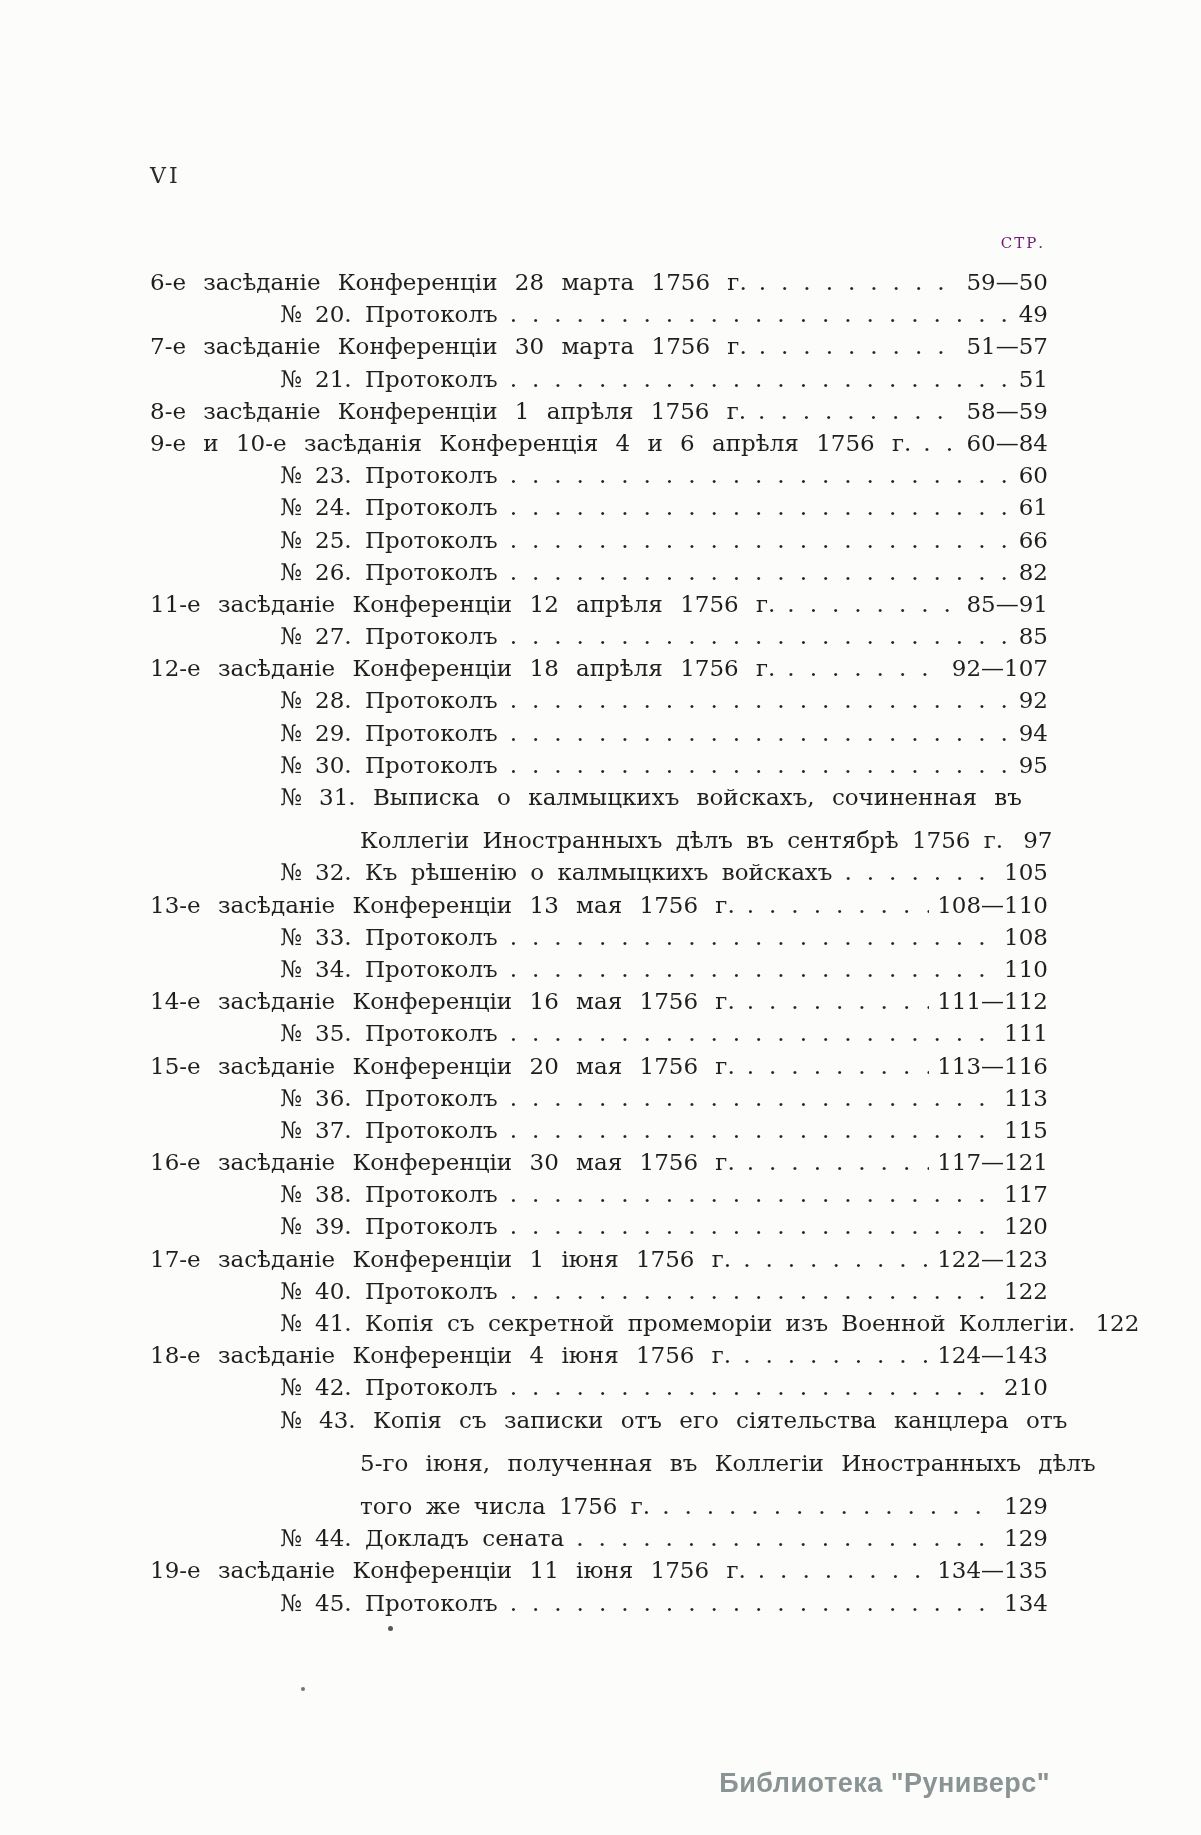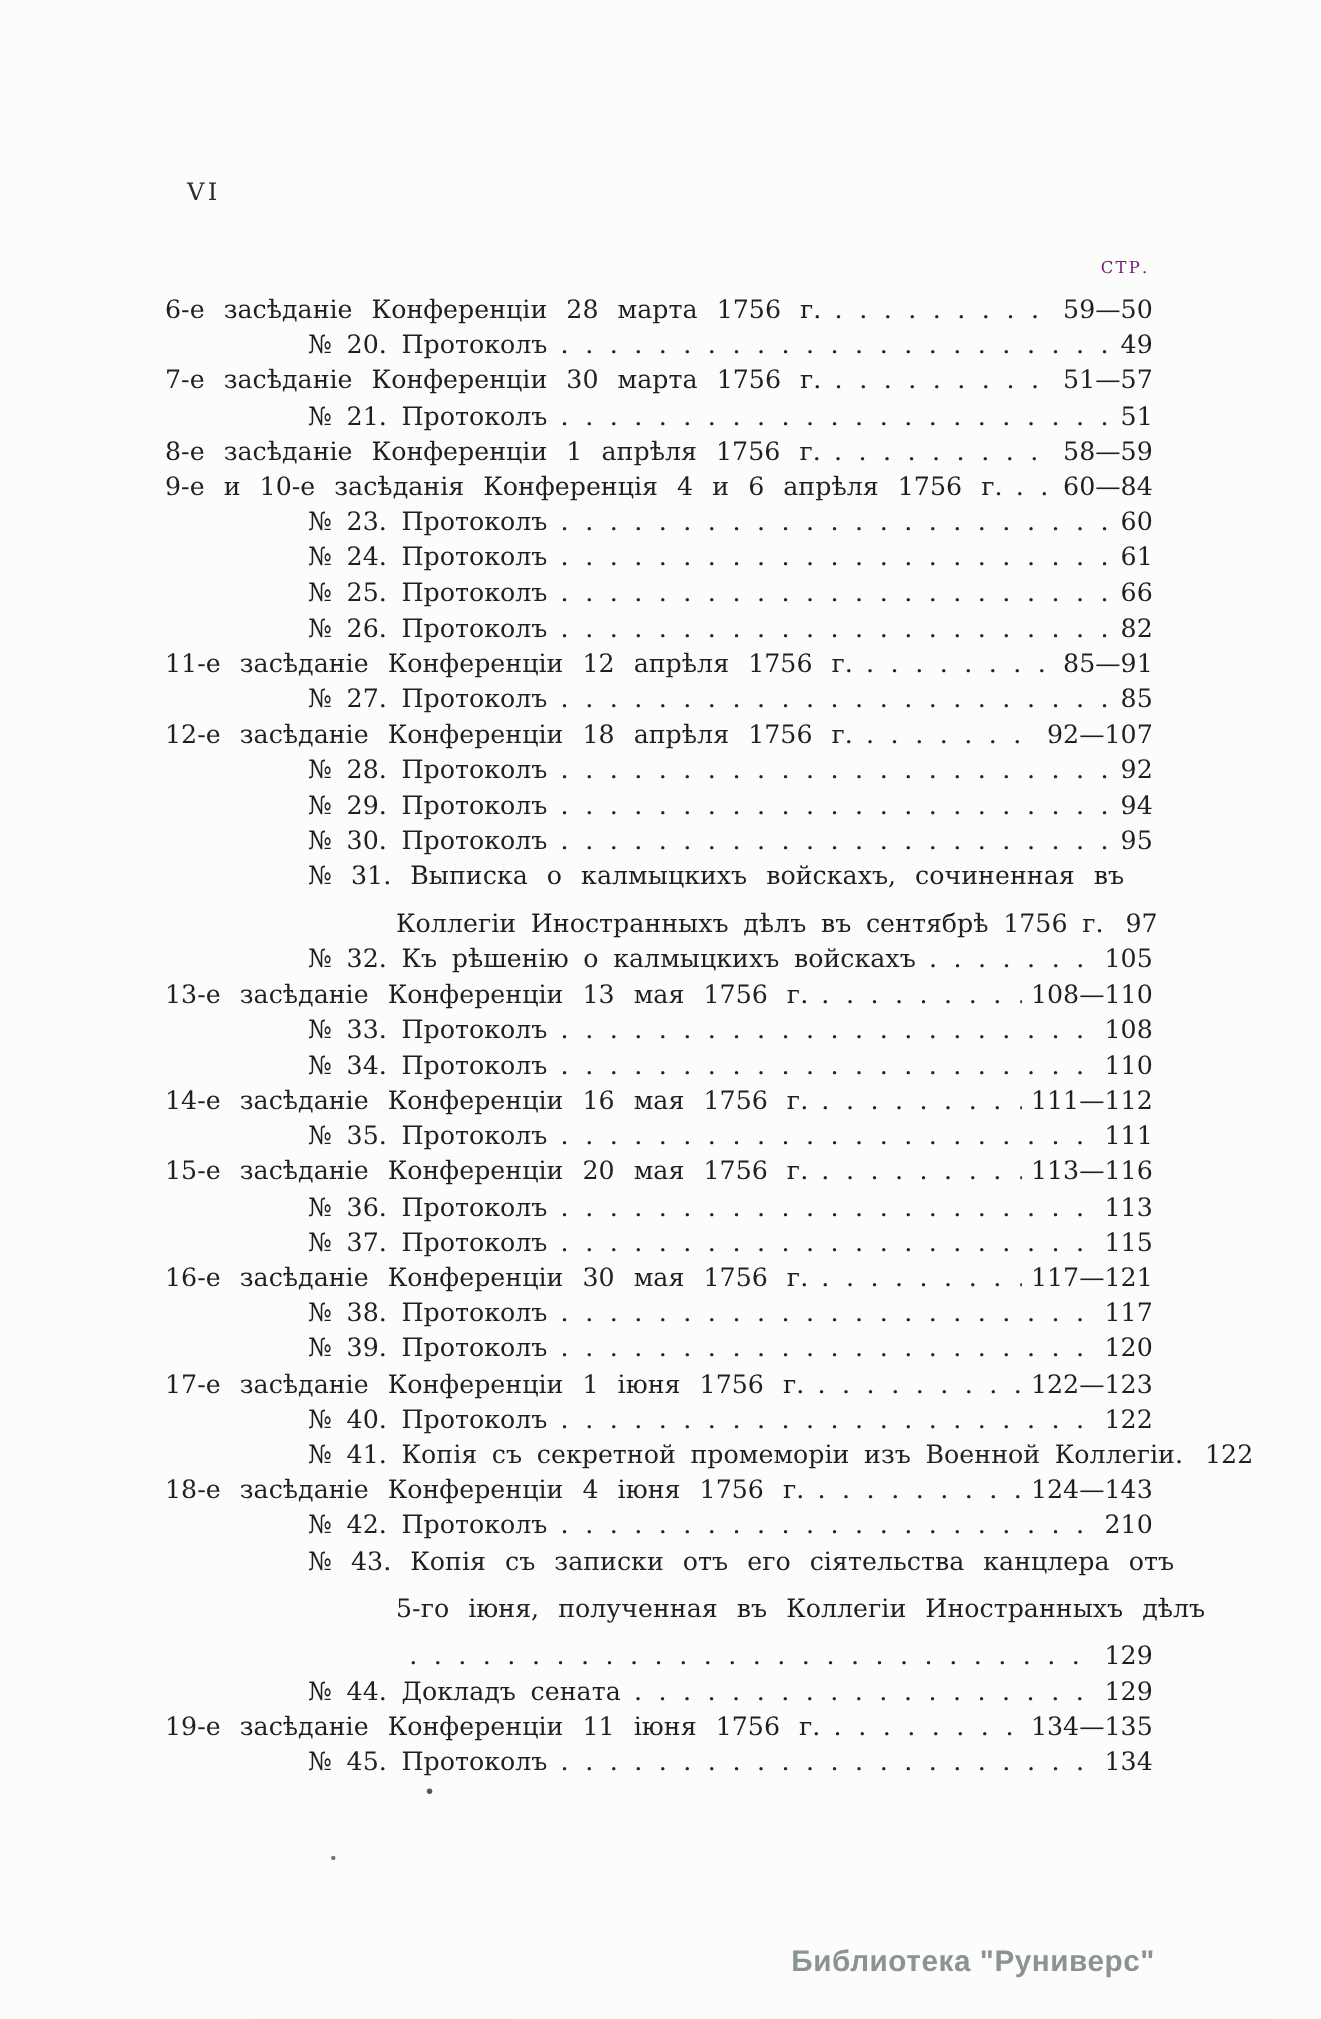--- a/index.html
+++ b/index.html
@@ -10,31 +10,31 @@
   }
   .page{
     position:relative;
     width:1201px;height:1835px;
     background:#fcfcfa;
     overflow:hidden;
     color:#1f1f1f;
   }
   .folio{
     position:absolute;left:150px;top:163px;
-    font-size:22px;letter-spacing:3px;color:#2a2a2a;margin-left:20px;
+    font-size:22px;letter-spacing:3px;color:#2a2a2a;
   }
   .col-header{
     position:absolute;right:156px;top:234px;
     font-size:15px;letter-spacing:2px;color:#701a75;
   }
   .rows{
     position:absolute;left:150px;top:266px;width:898px;
   }
   .row{
-    display:flex;align-items:flex-end;
+    display:flex;align-items:center;
     height:32.2px;line-height:32.2px;
     font-size:23px;white-space:nowrap;
   }
   .r-item{padding-left:130px;}
   .r-cont{padding-left:210px;margin-top:11px;}
   .txt{white-space:nowrap;word-spacing:6px;}
   .r-session .txt{word-spacing:10px;}
   .wide .txt{word-spacing:10px;}
   .leader{
     flex:1 1 auto;min-width:0;overflow:hidden;white-space:nowrap;
@@ -238,20 +238,21 @@
         <span class="leader"></span>
         <span class="pg">210</span>
       </div>
       <div class="row r-item wide nopg">
         <span class="txt">№ 43. Копія съ записки отъ его сіятельства канцлера отъ</span>
       </div>
       <div class="row r-cont wide nopg">
         <span class="txt">5-го іюня, полученная въ Коллегіи Иностранныхъ дѣлъ</span>
       </div>
       <div class="row r-cont">
+        <span class="txt">того же числа 1756 г.</span>
         <span class="leader"></span>
         <span class="pg">129</span>
       </div>
       <div class="row r-item">
         <span class="txt">№ 44. Докладъ сената</span>
         <span class="leader"></span>
         <span class="pg">129</span>
       </div>
       <div class="row r-session">
         <span class="txt">19-е засѣданіе Конференціи 11 іюня 1756 г.</span>

